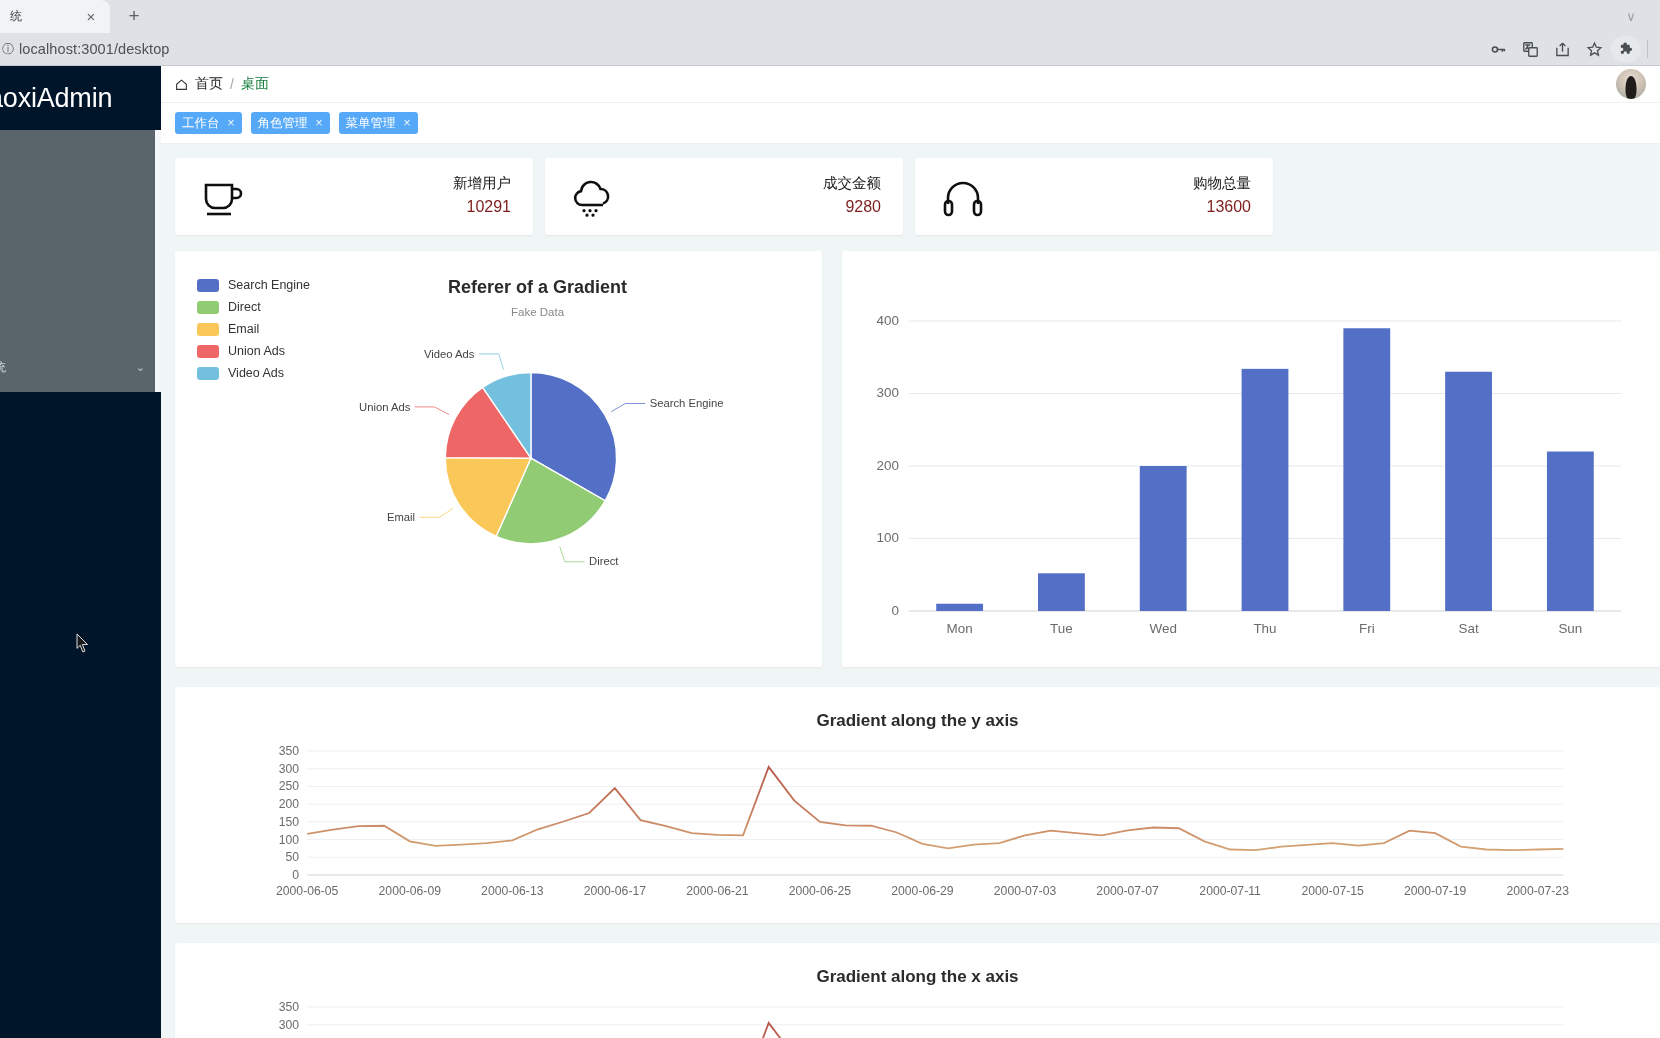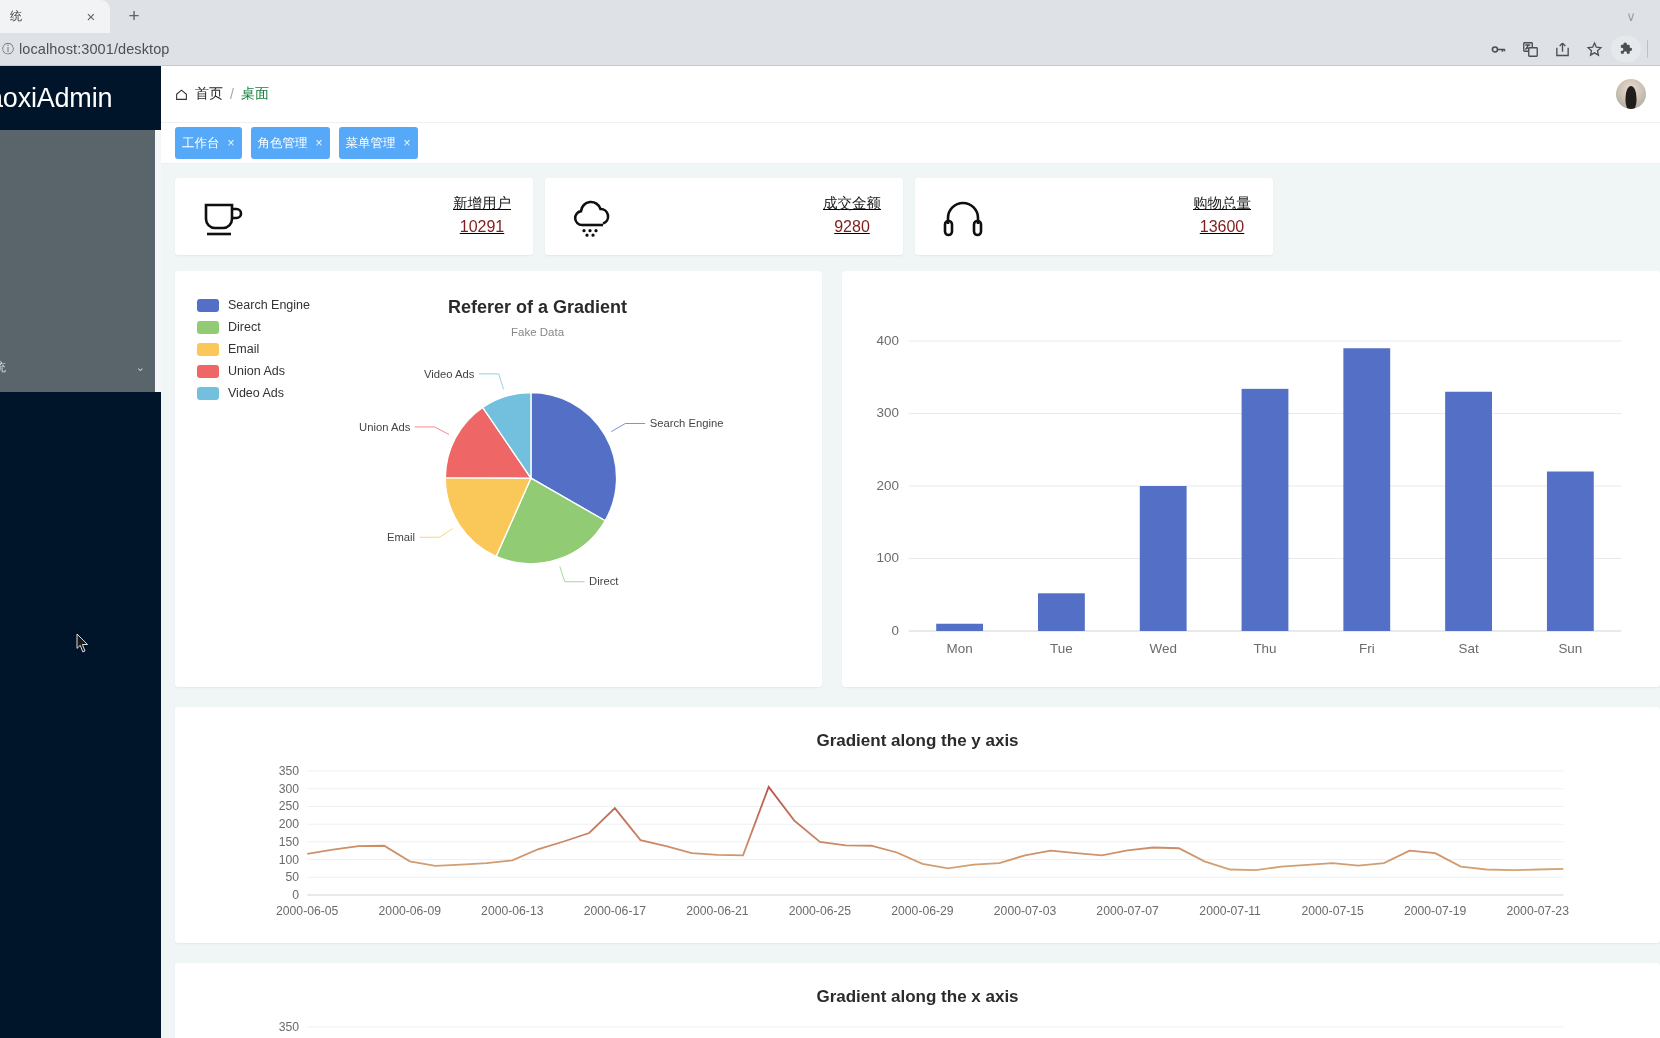--- a/index.html
+++ b/index.html
@@ -155,21 +155,21 @@
 
   
   .main {
     flex: 1;
     display: flex;
     flex-direction: column;
     background: #f0f5f5;
     overflow: hidden;
   }
   .topbar {
-    height: 57px;
+    height: 37px;
     background: #ffffff;
     display: flex;
     align-items: center;
     padding: 0 14px 0 14px;
     border-bottom: 1px solid #f0f0f0;
   }
   .breadcrumb { display: flex; align-items: center; gap: 7px; font-size: 14px; }
   .bc-home-icon { color: #333; font-size: 13px; display: flex; align-items: center; }
   .bc-item { color: #262626; }
   .bc-sep { color: #a6a6a6; }
@@ -195,21 +195,21 @@
   .tagsbar {
     height: 41px;
     background: #ffffff;
     display: flex;
     align-items: center;
     padding: 0 14px;
     gap: 9px;
     border-bottom: 1px solid #f0f0f0;
   }
   .tag {
-    height: 32px;
+    height: 22px;
     background: #56a9f8;
     border-radius: 3px;
     display: flex;
     align-items: center;
     gap: 8px;
     padding: 0 7px;
     font-size: 12.5px;
     color: #ffffff;
     white-space: nowrap;
   }
@@ -232,21 +232,21 @@
     flex: 0 0 358px;
     background: #fff;
     border-radius: 3px;
     box-shadow: 0 1px 2px rgba(0,0,0,0.06);
     display: flex;
     align-items: center;
     justify-content: space-between;
     padding: 0 22px 0 24px;
   }
   .stat-icon { color: #0f0f0f; display: flex; align-items: center; }
-  .stat-text { text-align: center; text-decoration: underline; }
+  .stat-text { text-align: right; }
   .stat-label { font-size: 14.5px; color: #1a1a1a; line-height: 1.5; }
   .stat-value { font-size: 16px; color: #7f1d1d; line-height: 1.55; }
 
   
   .chart-row { display: flex; gap: 20px; height: 416px; margin-bottom: 20px; }
   .panel {
     background: #fff;
     border-radius: 3px;
     box-shadow: 0 1px 2px rgba(0,0,0,0.06);
     position: relative;

